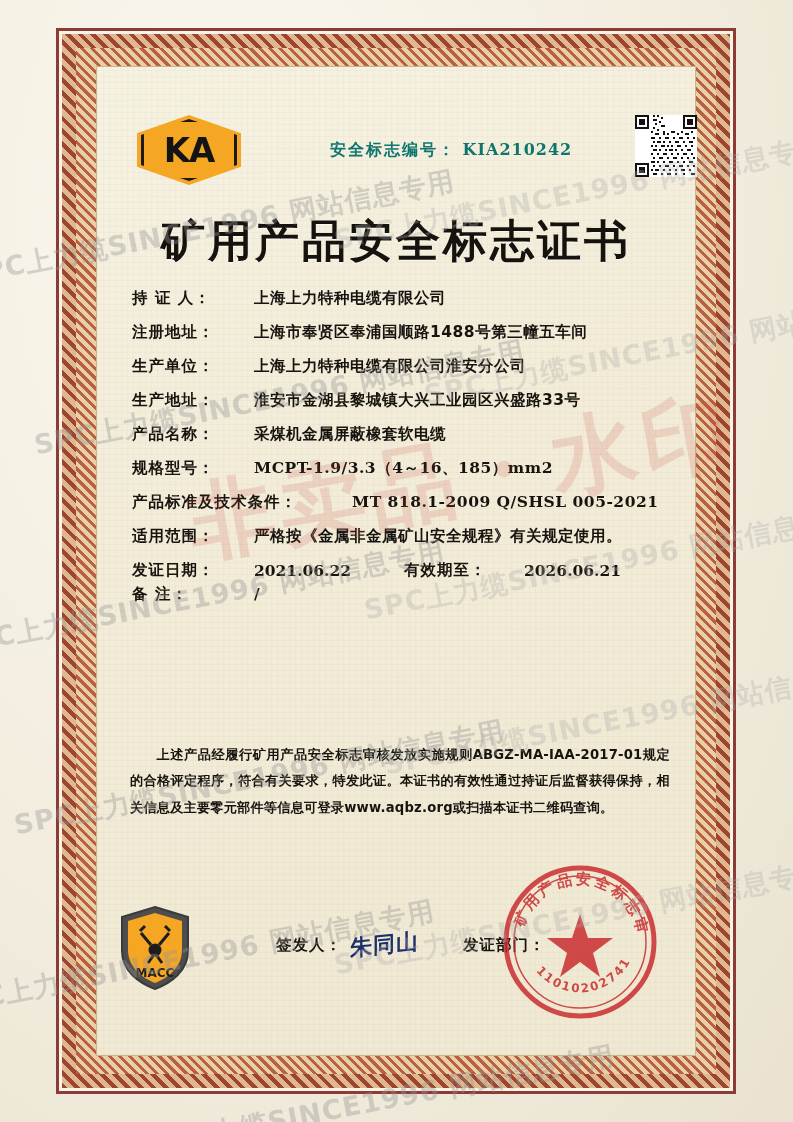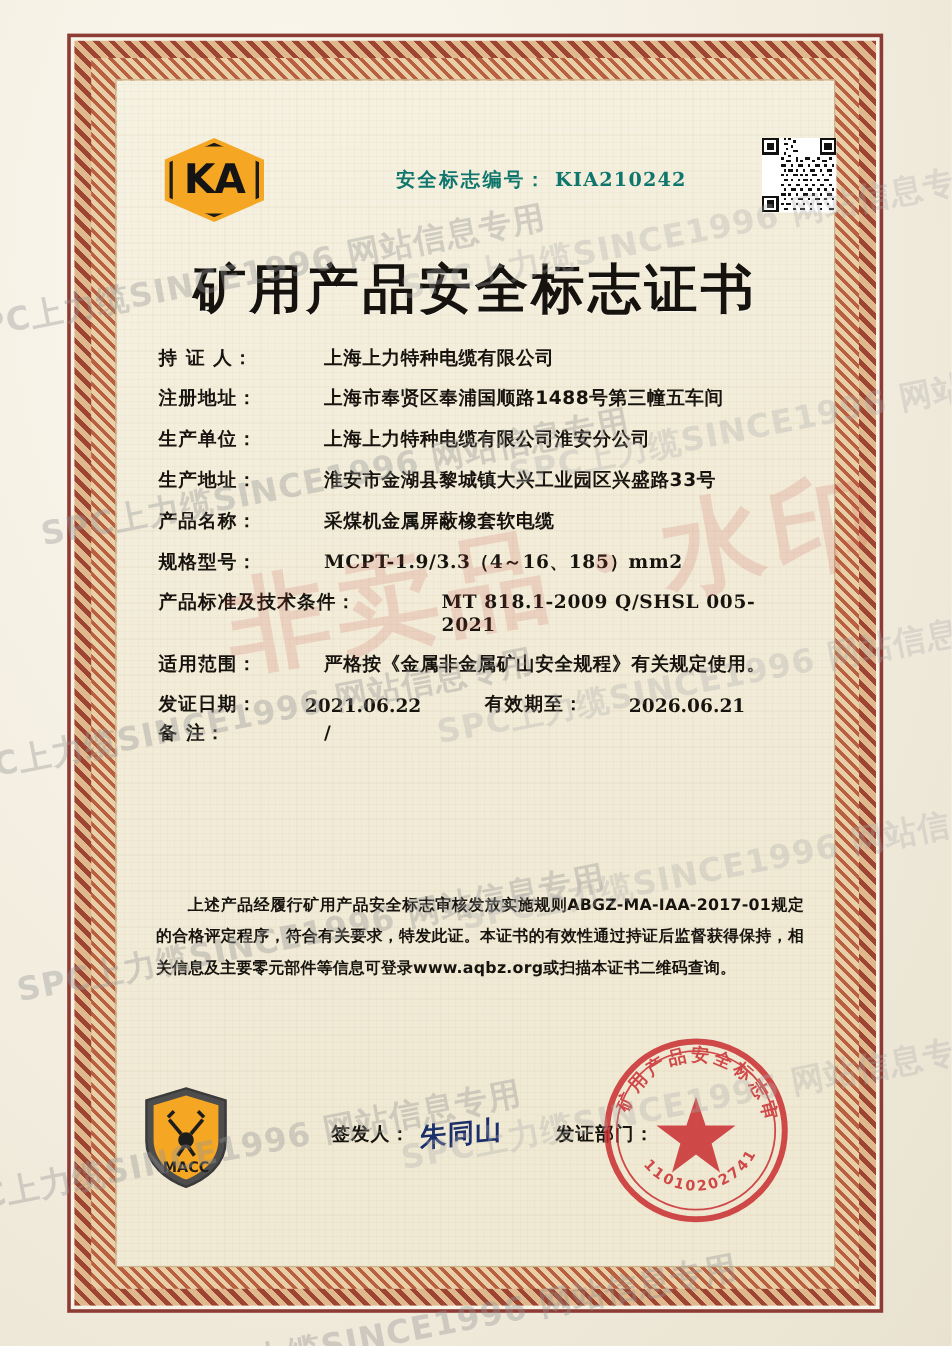--- a/index.html
+++ b/index.html
@@ -44,21 +44,21 @@
   
   .inner-area:before{
     content:"";position:absolute;inset:0;
     background:
       repeating-linear-gradient(0deg,rgba(190,170,130,.08) 0 1px,transparent 1px 6px),
       repeating-linear-gradient(90deg,rgba(190,170,130,.07) 0 1px,transparent 1px 6px);
     pointer-events:none;
   }
   
   .ka-logo{
-    position:absolute;left:137px;top:115px;width:83px;height:70px;
+    position:absolute;left:137px;top:115px;width:104px;height:70px;
   }
   .ka-hex{
     position:absolute;inset:0;
     background:#f5a623;
     clip-path:polygon(50% 0%,100% 26%,100% 74%,50% 100%,0% 74%,0% 26%);
     border:0;
   }
   .ka-hex-inner{
     position:absolute;left:4px;top:4px;right:4px;bottom:4px;
     background:#f5a623;
@@ -102,21 +102,21 @@
     font-size:15.5px;
     color:#17140f;
     font-weight:bold;
   }
   .f-label{
     width:116px;flex:0 0 auto;letter-spacing:1px;
     white-space:nowrap;
   }
   .f-label.wide{width:214px;}
   .f-value{
-    flex:1;padding-left:6px;letter-spacing:.5px;margin-left:16px;
+    flex:1;padding-left:6px;letter-spacing:.5px;
   }
   .f-value.serif{font-family:"DejaVu Serif","Liberation Serif",serif;font-weight:bold;}
   .row-dates{
     display:flex;align-items:center;margin-bottom:3px;font-size:15.5px;font-weight:bold;color:#17140f;
   }
   .row-dates .d-label{width:116px;letter-spacing:1px;}
   .row-dates .d-value{width:150px;font-family:"DejaVu Serif","Liberation Serif",serif;padding-left:6px;}
   .row-dates .d-label2{width:120px;letter-spacing:1px;text-align:left;}
   .row-dates .d-value2{font-family:"DejaVu Serif","Liberation Serif",serif;}
   

